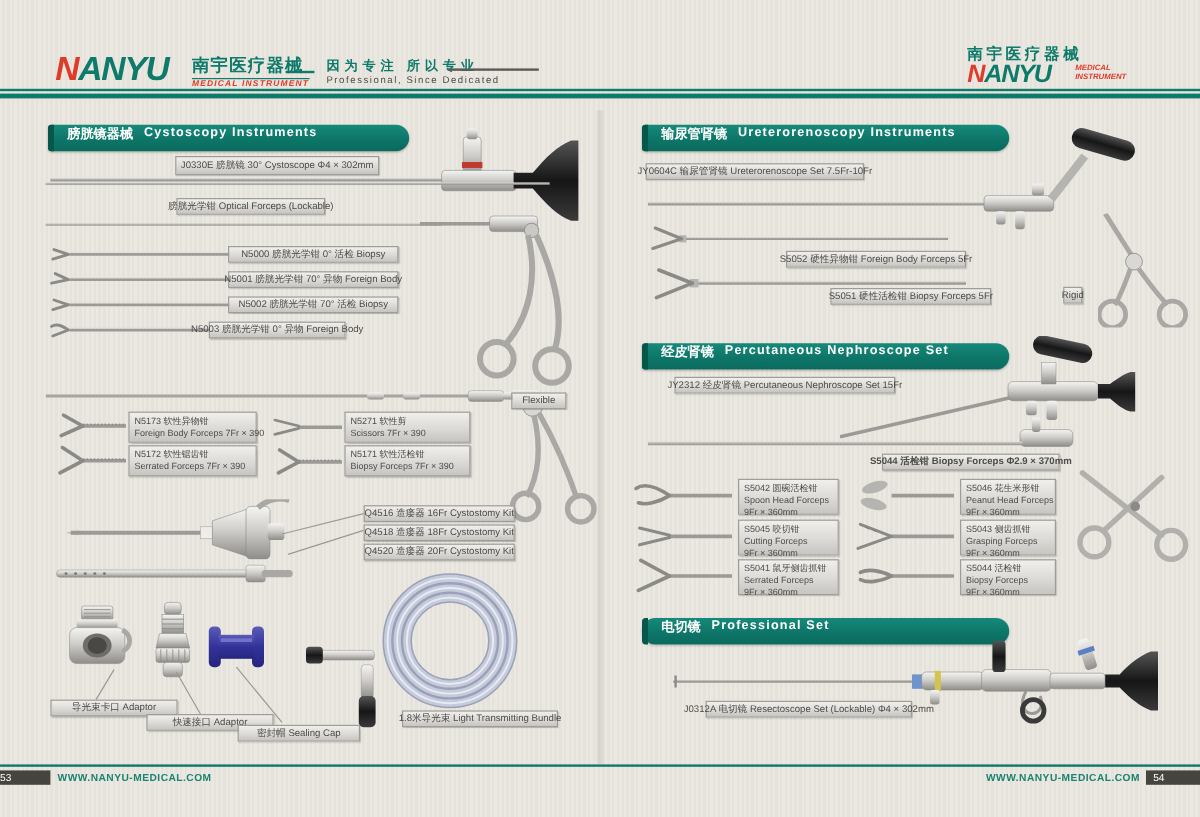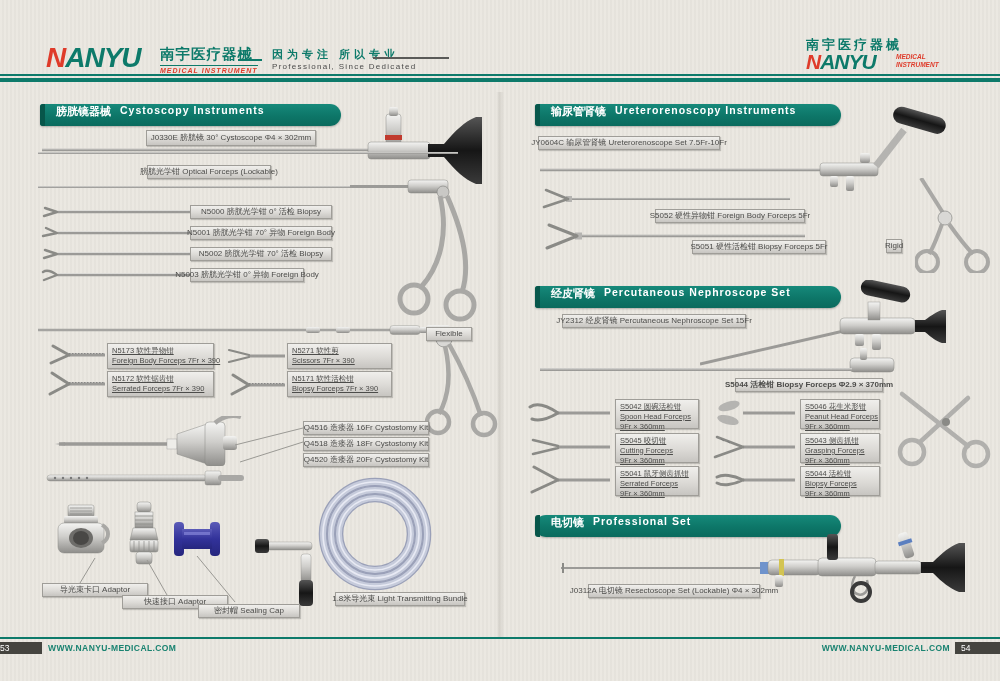--- a/index.html
+++ b/index.html
@@ -22,21 +22,21 @@
   .banner::before{content:'';position:absolute;left:0;top:0;bottom:0;width:5px;background:#07564a;border-radius:3px 0 0 3px;}
   .banner .cn{font-size:11px;font-weight:bold;margin-right:9px;}
   .banner .en{font-size:10.5px;font-weight:bold;letter-spacing:1px;white-space:nowrap;}
   
   .lbl{position:absolute;background:linear-gradient(180deg,#f0efec 0%,#dcdad6 55%,#c7c5c1 100%);
        border:1px solid #9f9d98;color:#4c4c4a;font-size:8px;line-height:1.1;
        display:flex;align-items:center;justify-content:center;text-align:center;
        padding:1px 3px;box-sizing:border-box;box-shadow:1px 1px 1px rgba(0,0,0,.18);white-space:nowrap;}
   .lbl2{position:absolute;background:linear-gradient(180deg,#f0efec 0%,#dcdad6 55%,#c7c5c1 100%);
         border:1px solid #9f9d98;color:#4c4c4a;font-size:7.5px;line-height:1.3;
-        padding:2px 4px;box-sizing:border-box;box-shadow:1px 1px 1px rgba(0,0,0,.18);text-align:left;text-decoration:underline;}
+        padding:2px 4px;box-sizing:border-box;box-shadow:1px 1px 1px rgba(0,0,0,.18);text-align:left;}
   .lbl2 span{display:block;white-space:nowrap;}
   .rod{position:absolute;height:2px;background:linear-gradient(180deg,#d9d8d5,#8f8e8b);}
   
   .pagebadge{position:absolute;height:12px;background:#45443f;color:#fff;font-size:8.5px;
              line-height:12px;box-sizing:border-box;}
   .url{position:absolute;font-size:8.5px;font-weight:bold;color:#1a8371;letter-spacing:.4px;}
   svg{display:block;}
 </style>
 </head>
 <body>
@@ -133,21 +133,21 @@
     <path d="M19,7 L7,3 M19,7 L6,11" stroke="#8a8a86" stroke-width="2.4" stroke-linecap="round" fill="none"></path>
   </svg>
   <svg class="abs" style="left:38px;top:268px;" width="155" height="14" viewBox="0 0 155 14">
     <path d="M20,7 L155,7" stroke="#9b9a97" stroke-width="2.4"></path>
       <path d="M20,5.5 L155,5.5" stroke="#dddcd9" stroke-width="0.8"></path>
     <path d="M19,7 C12,2 8,2 5,4 M19,7 L6,12" stroke="#8a8a86" stroke-width="2.4" stroke-linecap="round" fill="none"></path>
   </svg>
   <div class="lbl" style="left:190px;top:205px;width:142px;height:14px;">N5000 膀胱光学钳  0°  活检 Biopsy</div>
   <div class="lbl" style="left:190px;top:226px;width:142px;height:14px;">N5001 膀胱光学钳 70°  异物 Foreign Body</div>
   <div class="lbl" style="left:190px;top:247px;width:142px;height:14px;">N5002 膀胱光学钳 70°  活检 Biopsy</div>
-  <div class="lbl" style="left:190px;top:268px;width:114px;height:14px;">N5003 膀胱光学钳  0°  异物 Foreign Body</div>
+  <div class="lbl" style="left:174px;top:268px;width:114px;height:14px;">N5003 膀胱光学钳  0°  异物 Foreign Body</div>
 
   <svg class="abs" style="left:38px;top:322px;" width="400" height="16" viewBox="0 0 400 16">
     <path d="M0,8 L360,8" stroke="#a5a4a1" stroke-width="2.6"></path>
     <rect x="268" y="5" width="14" height="6" rx="2" fill="url(#sil)"></rect>
     <rect x="298" y="5" width="14" height="6" rx="2" fill="url(#sil)"></rect>
     <rect x="352" y="3.5" width="30" height="9" rx="3" fill="url(#sil)" stroke="#8a8a86" stroke-width="0.4"></rect>
     <rect x="381" y="5" width="17" height="6" rx="2" fill="url(#sil)"></rect>
   </svg>
   <svg class="abs" style="left:420px;top:316px;" width="90" height="122" viewBox="0 0 90 122">
     <rect x="6" y="9" width="24" height="8" rx="3" fill="url(#sil)"></rect>

